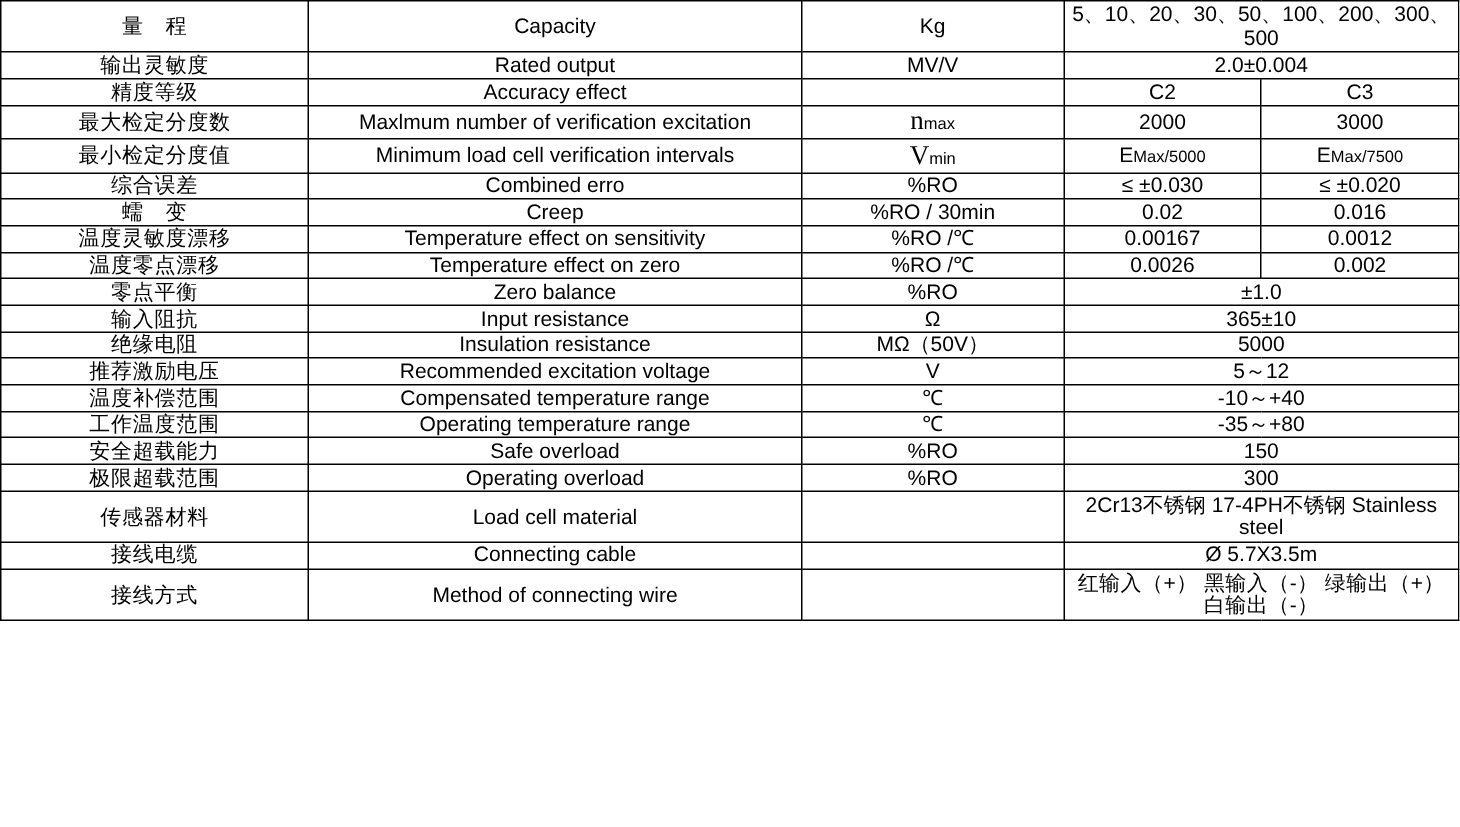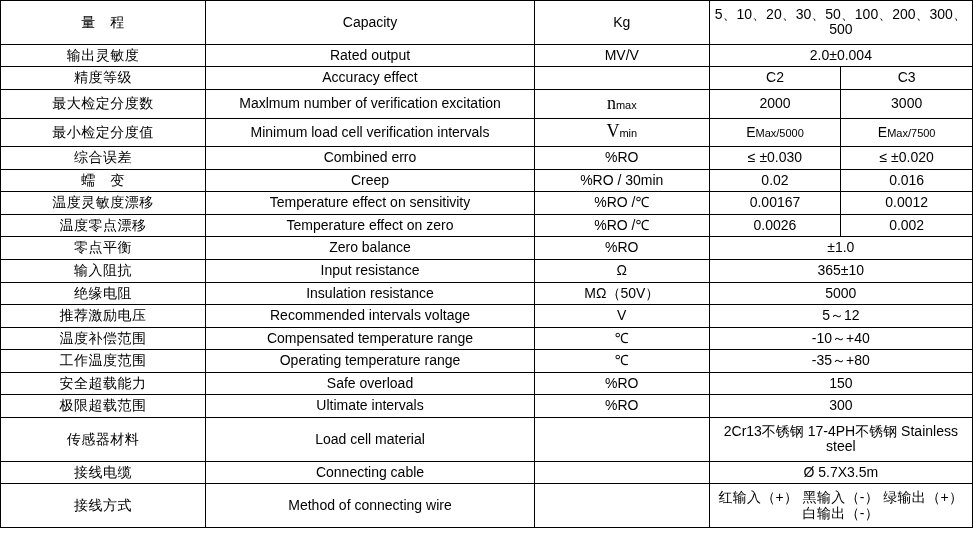--- a/index.html
+++ b/index.html
@@ -6,21 +6,21 @@
     margin: 0;
     padding: 0;
     background: #ffffff;
   }
   body {
     font-family: "Liberation Sans", sans-serif;
     color: #000000;
   }
   #spec-table {
     width: 973px;
-    height: 528px;
+    height: 414px;
     border-collapse: collapse;
     table-layout: fixed;
     background: #ffffff;
   }
   #spec-table td {
     border: 1px solid #000000;
     padding: 0 4px;
     vertical-align: middle;
     text-align: center;
     font-size: 14px;
@@ -154,21 +154,21 @@
         <td class="col-val" colspan="2">365±10</td>
       </tr>
       <tr>
         <td class="col-cn">绝缘电阻</td>
         <td class="col-en">Insulation resistance</td>
         <td class="col-unit">MΩ（50V）</td>
         <td class="col-val" colspan="2">5000</td>
       </tr>
       <tr>
         <td class="col-cn">推荐激励电压</td>
-        <td class="col-en">Recommended intervals voltage</td>
+        <td class="col-en">Recommended excitation voltage</td>
         <td class="col-unit">V</td>
         <td class="col-val" colspan="2">5～12</td>
       </tr>
       <tr>
         <td class="col-cn">温度补偿范围</td>
         <td class="col-en">Compensated temperature range</td>
         <td class="col-unit">℃</td>
         <td class="col-val" colspan="2">-10～+40</td>
       </tr>
       <tr>
@@ -178,21 +178,21 @@
         <td class="col-val" colspan="2">-35～+80</td>
       </tr>
       <tr>
         <td class="col-cn">安全超载能力</td>
         <td class="col-en">Safe overload</td>
         <td class="col-unit">%RO</td>
         <td class="col-val" colspan="2">150</td>
       </tr>
       <tr>
         <td class="col-cn">极限超载范围</td>
-        <td class="col-en">Ultimate intervals</td>
+        <td class="col-en">Operating overload</td>
         <td class="col-unit">%RO</td>
         <td class="col-val" colspan="2">300</td>
       </tr>
       <tr>
         <td class="col-cn">传感器材料</td>
         <td class="col-en">Load cell material</td>
         <td class="col-unit"></td>
         <td class="col-val mat-val" colspan="2">2Cr13不锈钢 17-4PH不锈钢 Stainless steel</td>
       </tr>
       <tr>

